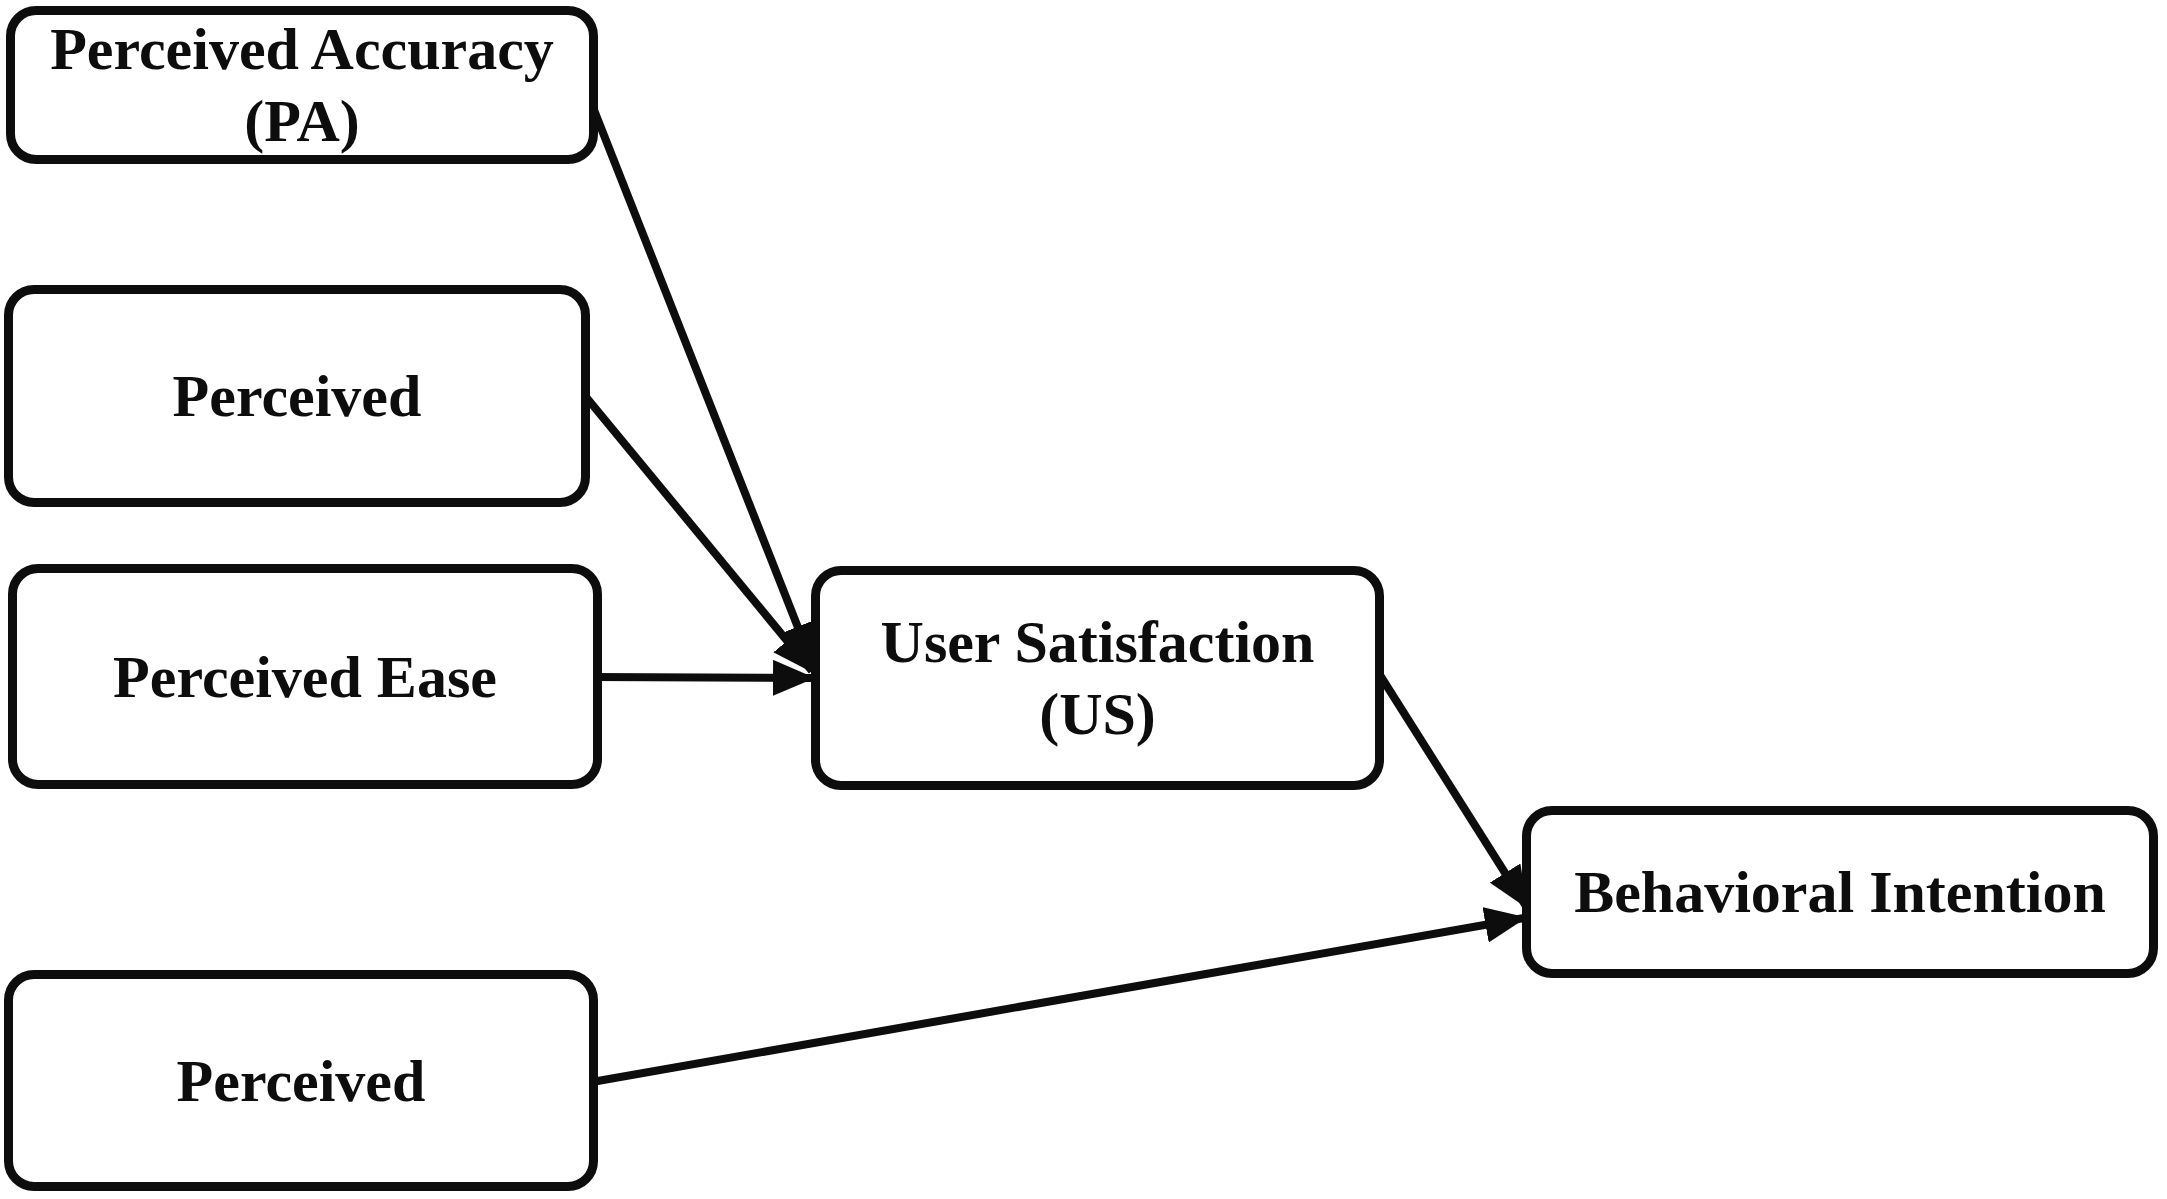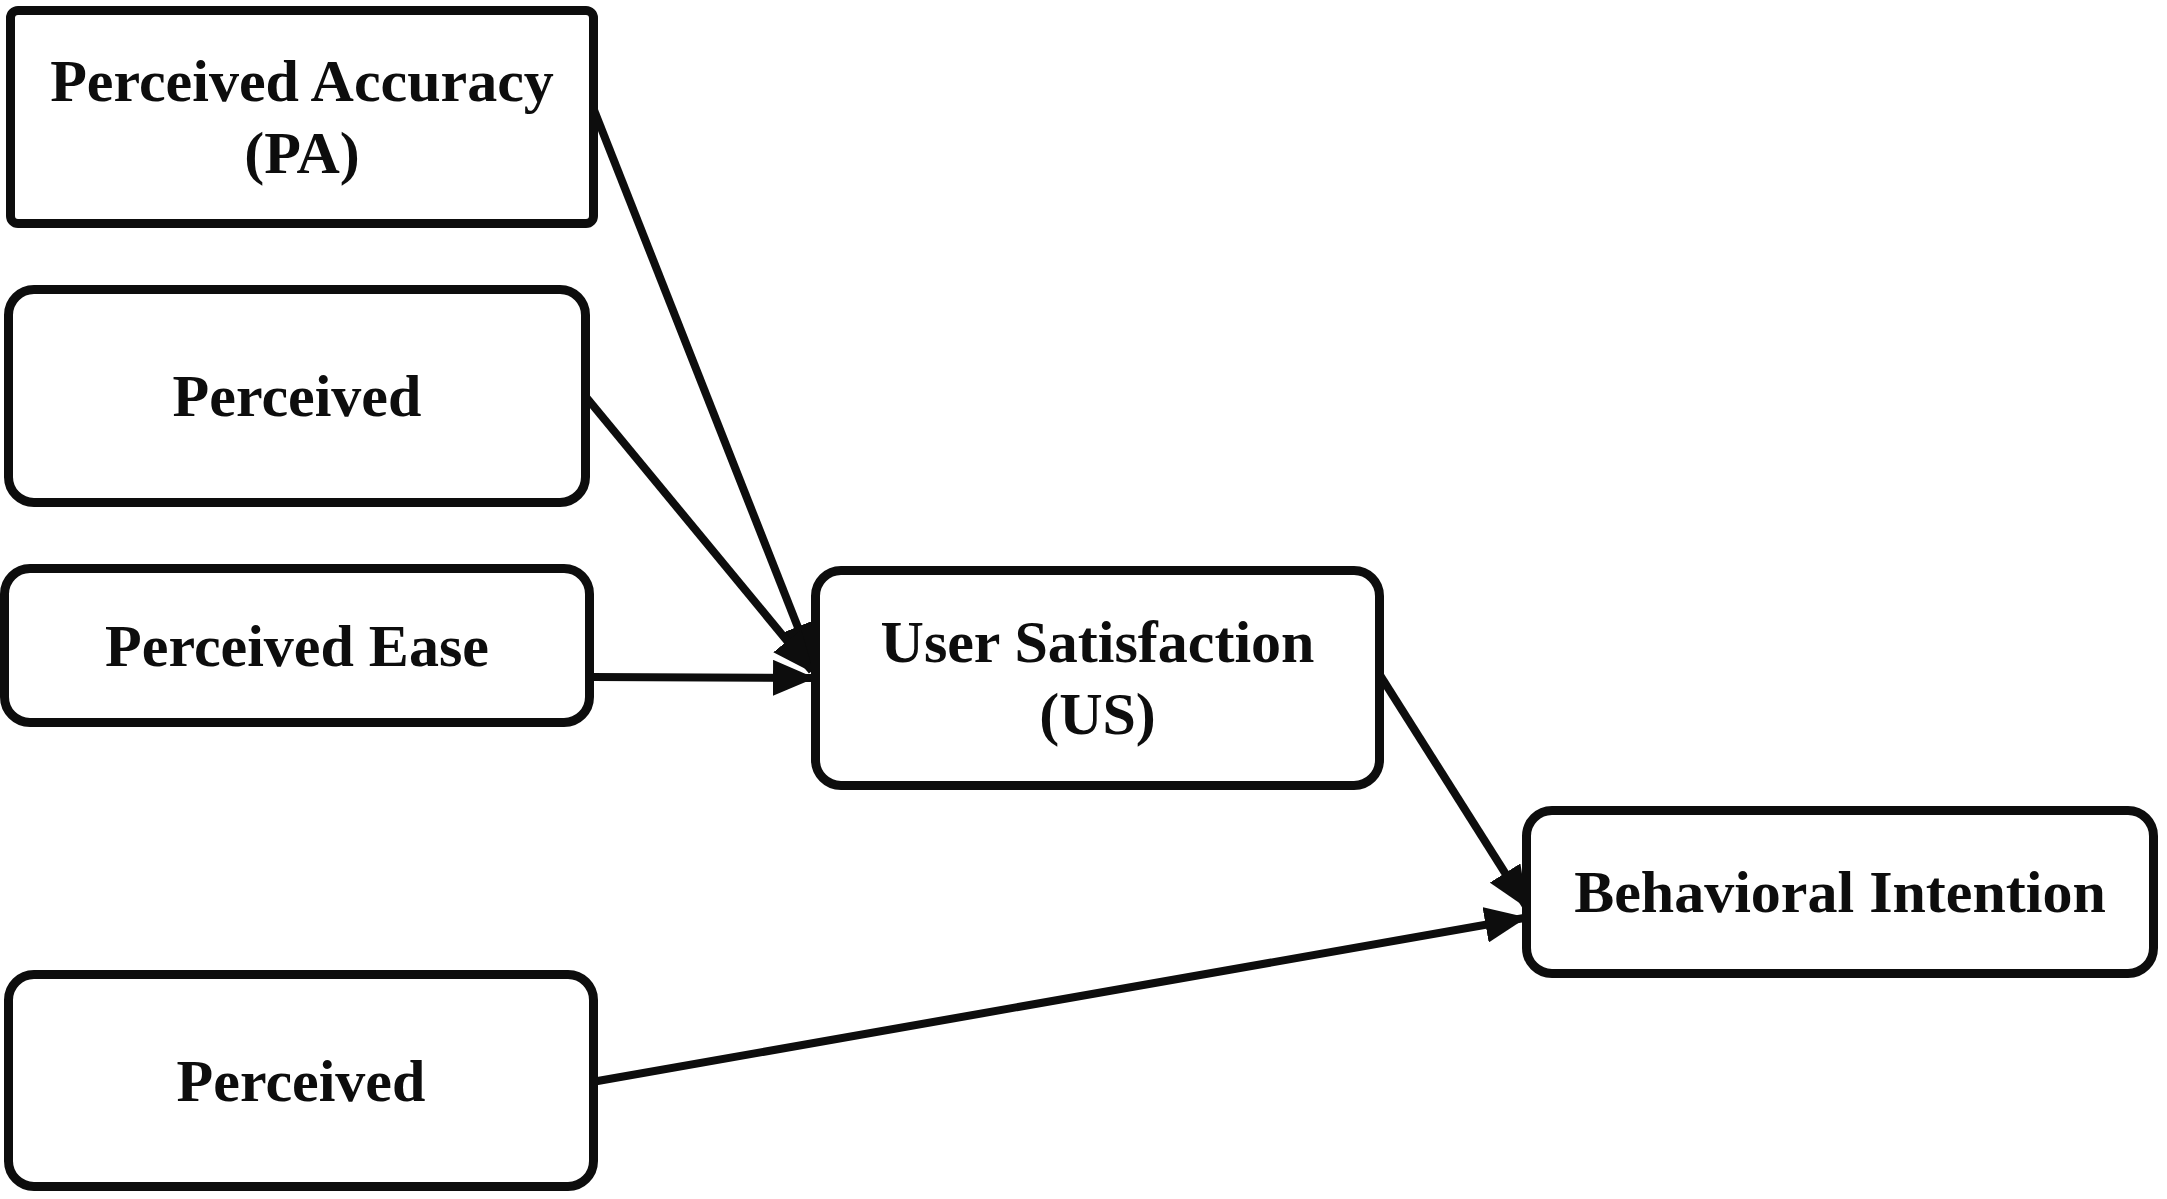--- a/index.html
+++ b/index.html
@@ -41,23 +41,23 @@
     flex-direction: column;
     align-items: center;
     justify-content: center;
     text-align: center;
     font-weight: 700;
     font-size: 60px;
     line-height: 72px;
     white-space: nowrap;
   }
   .node span { display: block; }
-  #node-pa { left: 6px;    top: 6px;   width: 592px; height: 222px; border-radius: 12px; }
+  #node-pa { left: 6px;    top: 6px;   width: 592px; height: 158px; }
   #node-pc { left: 4px;    top: 285px; width: 586px; height: 222px; }
-  #node-pe { left: 0;    top: 564px; width: 594px; height: 163px; }
+  #node-pe { left: 8px;    top: 564px; width: 594px; height: 225px; }
   #node-pv { left: 4px;    top: 970px; width: 594px; height: 221px; }
   #node-us { left: 811px;  top: 566px; width: 573px; height: 224px; }
   #node-bi { left: 1522px; top: 806px; width: 636px; height: 172px; }
 </style>
 </head>
 <body>
 
 <div class="canvas">
 
   <svg class="edges" viewBox="0 0 2167 1199" xmlns="http://www.w3.org/2000/svg">

